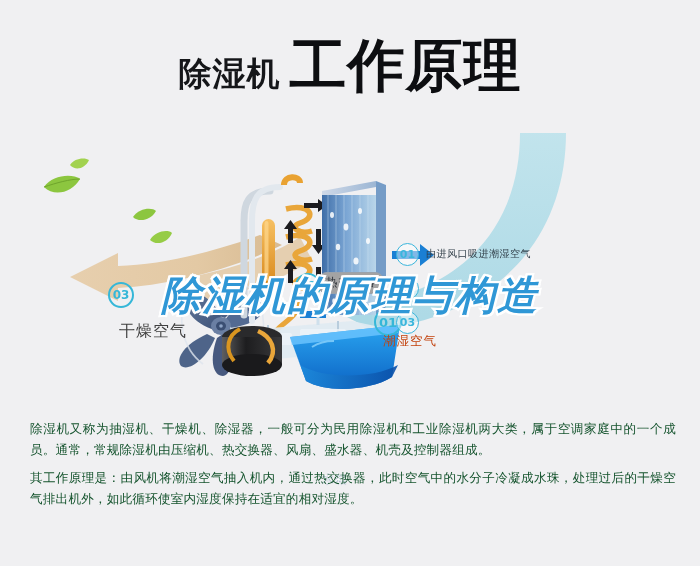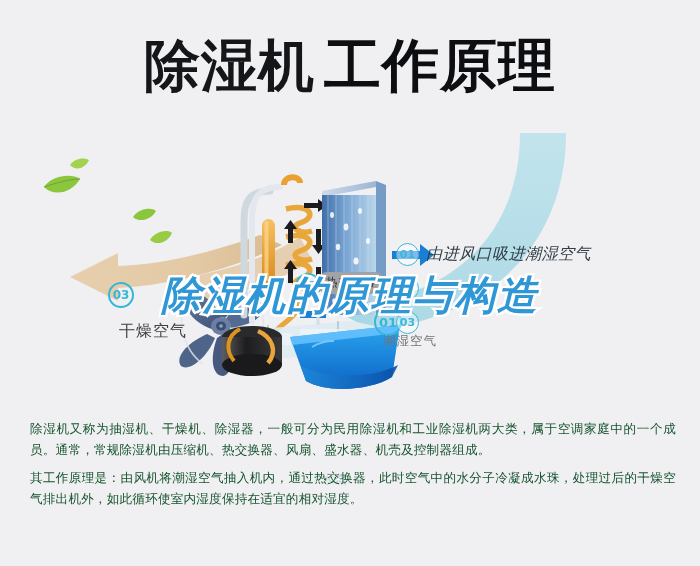--- a/index.html
+++ b/index.html
@@ -11,21 +11,21 @@
     position:relative;
   }
   .stage{position:absolute;left:0;top:0;width:700px;height:566px;}
 
   
   .title-wrap{
     position:absolute;left:0;top:28px;width:700px;
     text-align:center;white-space:nowrap;
   }
   .title-a{
-    font-size:56px;font-weight:bold;color:#151619;
+    font-size:33px;font-weight:bold;color:#151619;
     letter-spacing:1px;vertical-align:baseline;
   }
   .title-b{
     font-size:57px;font-weight:bold;color:#0d0e11;
     letter-spacing:1px;margin-left:9px;vertical-align:baseline;
   }
 
   
   .diagram{position:absolute;left:0;top:125px;width:700px;height:270px;}
   .diagram svg{position:absolute;left:0;top:0;}
@@ -40,21 +40,21 @@
   }
   .badge.b03{left:108px;top:157px;width:22px;height:22px;font-size:12px;}
   .badge.b02{left:295px;top:148px;width:22px;height:22px;font-size:12px;}
   .badge.b01{left:374px;top:183px;width:24px;height:24px;font-size:13px;}
 
   .art-label{
     position:absolute;font-size:12px;color:#5b6a73;
     letter-spacing:1px;white-space:nowrap;
   }
   .lbl-dry{left:119px;top:196px;color:#404040;font-size:16px;}
-  .lbl-wet{left:383px;top:208px;color:#737373;font-size:12.5px;}
+  .lbl-wet{left:383px;top:208px;color:#c2410c;font-size:12.5px;}
   .lbl-tank{left:322px;top:345px;color:#ffffff;font-size:12px;font-weight:normal;
             text-shadow:0 1px 1px rgba(0,60,110,.45);}
 
   .callout{
     position:absolute;left:318px;top:147px;
     border:1.4px solid #9aa2ab;border-radius:9px;
     background:#a3a3a3;color:#2d3238;
     font-size:11.5px;font-weight:normal;
     padding:2px 7px 3px 7px;white-space:nowrap;letter-spacing:1px;
   }
@@ -86,21 +86,21 @@
   
   .legend{position:absolute;left:396px;top:243px;width:300px;z-index:20;}
   .legend-row{display:flex;align-items:center;margin-bottom:12px;height:22px;}
   .legend-num{
     flex:0 0 auto;width:21px;height:21px;border-radius:50%;
     border:1.8px solid #3bb6dc;color:#3bb6dc;
     font-size:11px;font-weight:bold;
     display:flex;align-items:center;justify-content:center;
     margin-right:7px;background:rgba(255,255,255,.45);
   }
-  .legend-txt{font-size:16px;color:#2f3d47;letter-spacing:.5px;white-space:nowrap;font-style:italic;}
+  .legend-txt{font-size:10px;color:#2f3d47;letter-spacing:.5px;white-space:nowrap;}
 
   
   .copy{position:absolute;left:30px;top:418px;width:646px;}
   .copy p{
     margin:0 0 7px 0;
     font-size:12.6px;line-height:21px;color:#14532d;
     letter-spacing:.2px;text-align:justify;
   }
   .copy p.second{}
 </style>

